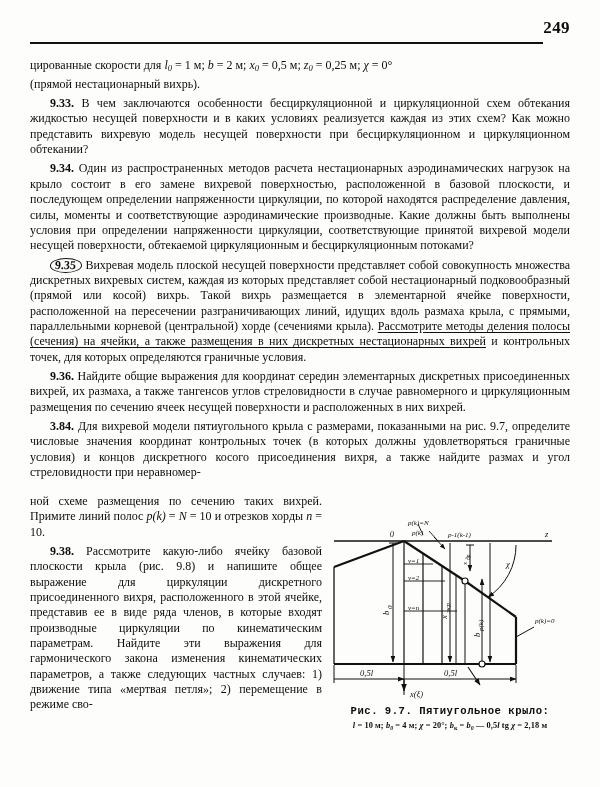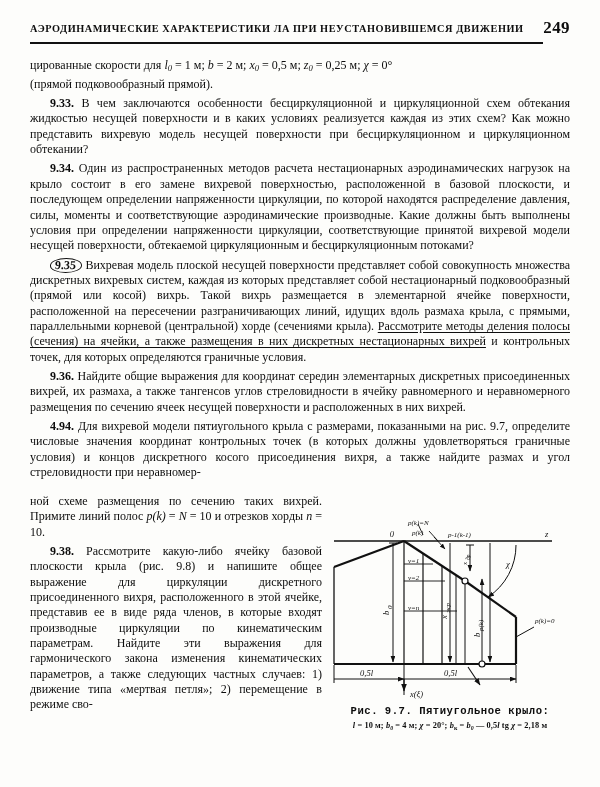--- a/index.html
+++ b/index.html
@@ -150,38 +150,37 @@
     font-size: 7px;
     fill: #111;
   }
 </style>
 </head>
 <body>
 
 <div class="page">
 
   <div class="runhead">
-    <div class="runhead-title">АЭРОДИНАМИЧЕСКИЕ ХАРАКТЕРИСТИКИ ЛА ПРИ НЕУСТАНОВИВШЕМСЯ ДВИЖЕНИИ</div>
     <div class="runhead-page">249</div>
     <div class="runhead-rule"></div>
   </div>
 
   <div class="body-col">
 
-    <p class="para"><span>цированные скорости для </span><i class="m">l</i><span class="sub">0</span><span> = 1 м;  </span><i class="m">b</i><span> = 2 м;  </span><i class="m">x</i><span class="sub">0</span><span> = 0,5 м;  </span><i class="m">z</i><span class="sub">0</span><span> = 0,25 м;  </span><i class="m">χ</i><span> = 0°</span><br><span>(прямой подковообразный прямой).</span></p>
+    <p class="para"><span>цированные скорости для </span><i class="m">l</i><span class="sub">0</span><span> = 1 м;  </span><i class="m">b</i><span> = 2 м;  </span><i class="m">x</i><span class="sub">0</span><span> = 0,5 м;  </span><i class="m">z</i><span class="sub">0</span><span> = 0,25 м;  </span><i class="m">χ</i><span> = 0°</span><br><span>(прямой нестационарный вихрь).</span></p>
 
     <p class="para"><span class="indent"></span><span class="num">9.33.</span><span> В чем заключаются особенности бесциркуляционной и циркуляционной схем обтекания жидкостью несущей поверхности и в каких условиях реализуется каждая из этих схем? Как можно представить вихревую модель несущей поверхности при бесциркуляционном и циркуляционном обтекании?</span></p>
 
     <p class="para"><span class="indent"></span><span class="num">9.34.</span><span> Один из распространенных методов расчета нестационарных аэродинамических нагрузок на крыло состоит в его замене вихревой поверхностью, расположенной в базовой плоскости, и последующем определении напряженности циркуляции, по которой находятся распределение давления, силы, моменты и соответствующие аэродинамические производные. Какие должны быть выполнены условия при определении напряженности циркуляции, соответствующие принятой вихревой модели несущей поверхности, обтекаемой циркуляционным и бесциркуляционным потоками?</span></p>
 
     <p class="para"><span class="indent"></span><span class="circled">9.35</span><span> Вихревая модель плоской несущей поверхности представляет собой совокупность множества дискретных вихревых систем, каждая из которых представляет собой нестационарный подковообразный (прямой или косой) вихрь. Такой вихрь размещается в элементарной ячейке поверхности, расположенной на пересечении разграничивающих линий, идущих вдоль размаха крыла, с прямыми, параллельными корневой (центральной) хорде (сечениями крыла). </span><span class="u">Рассмотрите методы деления полосы (сечения) на ячейки, а также размещения в них дискретных нестационарных вихрей</span><span> и контрольных точек, для которых определяются граничные условия.</span></p>
 
-    <p class="para"><span class="indent"></span><span class="num">9.36.</span><span> Найдите общие выражения для координат середин элементарных дискретных присоединенных вихрей, их размаха, а также тангенсов углов стреловидности в ячейку равномерного и неравномерного размещения по сечению ячеек несущей поверхности и расположенных в них вихрей.</span></p>
-
-    <p class="para"><span class="indent"></span><span class="num">4.94.</span><span> Для вихревой модели пятиугольного крыла с размерами, показанными на рис. 9.7, определите числовые значения координат контрольных точек (в которых должны удовлетворяться граничные условия) и концов дискретного косого присоединения вихря, а также найдите размах и угол стреловидности при неравномер-</span></p>
+    <p class="para"><span class="indent"></span><span class="num">9.36.</span><span> Найдите общие выражения для координат середин элементарных дискретных присоединенных вихрей, их размаха, а также тангенсов углов стреловидности в случае равномерного и циркуляционным размещения по сечению ячеек несущей поверхности и расположенных в них вихрей.</span></p>
+
+    <p class="para"><span class="indent"></span><span class="num">3.84.</span><span> Для вихревой модели пятиугольного крыла с размерами, показанными на рис. 9.7, определите числовые значения координат контрольных точек (в которых должны удовлетворяться граничные условия) и концов дискретного косого присоединения вихря, а также найдите размах и угол стреловидности при неравномер-</span></p>
   </div>
 
   <div class="wrap-region">
 
     <div class="wrap-text">
       <p class="para"><span>ной схеме размещения по сечению таких вихрей. Примите линий полос </span><i class="m">p(k)</i><span> = </span><i class="m">N</i><span> = 10</span><span> и </span><span>отрезков хорды </span><i class="m">n</i><span> = 10.</span></p>
 
       <p class="para"><span class="indent"></span><span class="num">9.38.</span><span> Рассмотрите какую-либо ячейку базовой плоскости крыла (рис. 9.8) и напишите общее выражение для циркуляции дискретного присоединенного вихря, расположенного в этой ячейке, представив ее в виде ряда членов, в которые входят производные циркуляции по кинематическим параметрам. Найдите эти выражения для гармонического закона изменения кинематических параметров, а также следующих частных случаев: 1) движение типа «мертвая петля»; 2) перемещение в режиме сво-</span></p>
     </div>
 

